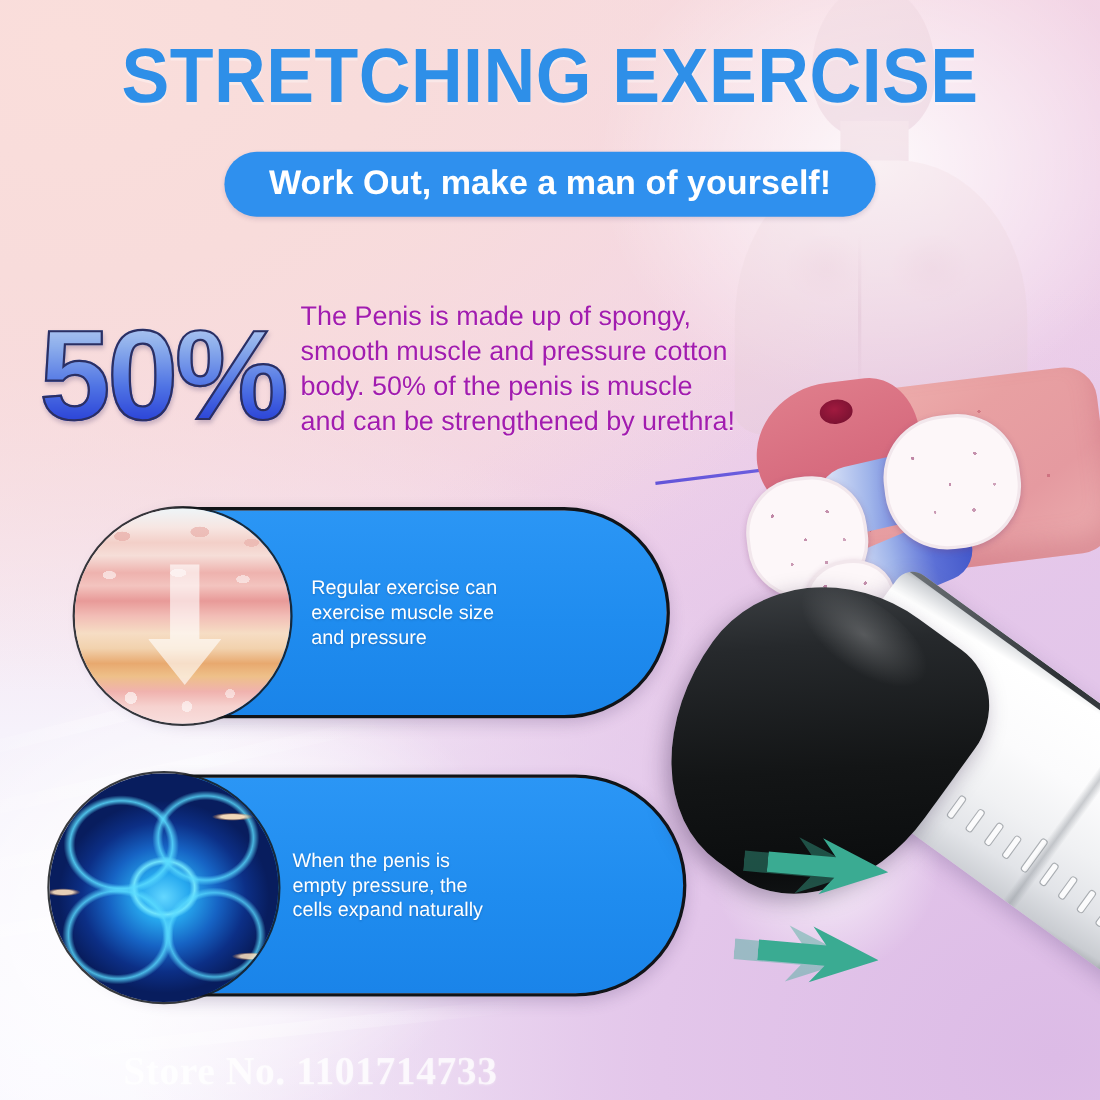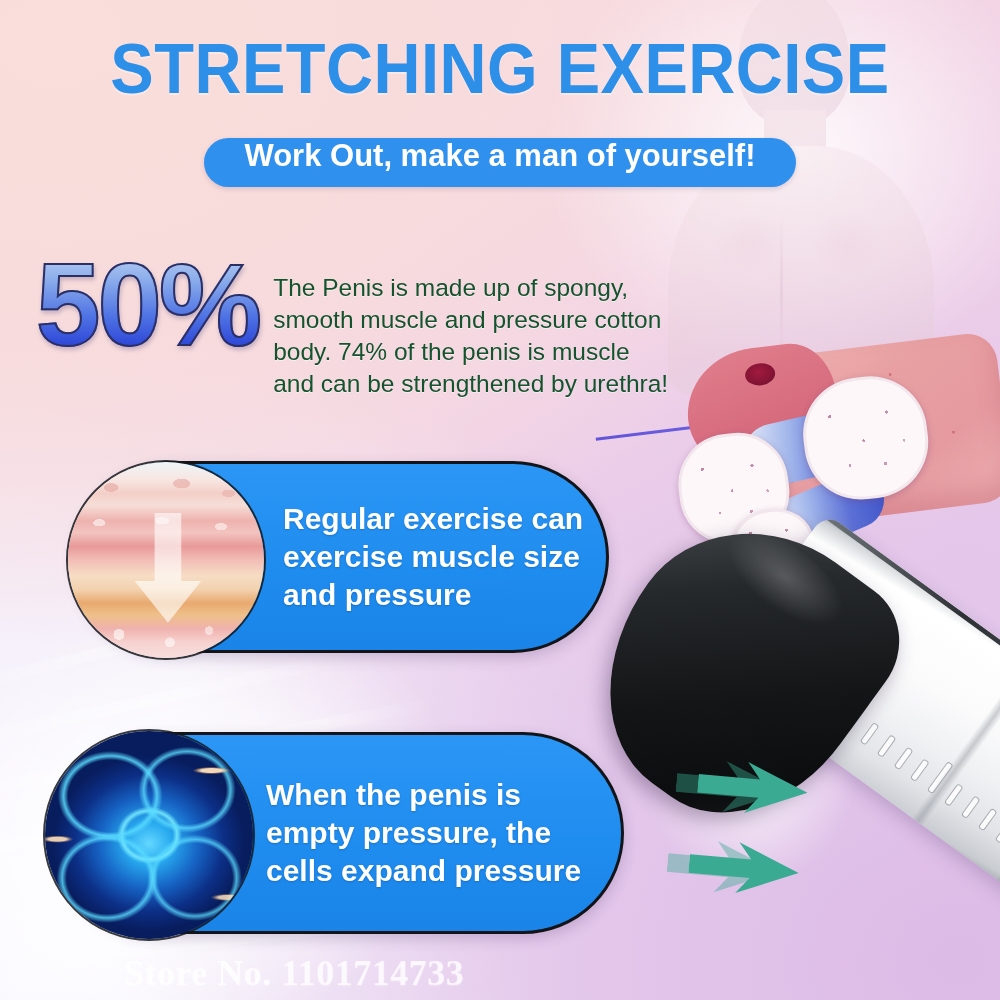--- a/index.html
+++ b/index.html
@@ -93,49 +93,49 @@
   
   .subtitle-wrap{
     position:absolute;left:0;right:0;top:138px;
     display:flex;justify-content:center;
   }
   .subtitle{
     background:#2f90ee;
     color:#ffffff;
     font-size:31px;
     font-weight:700;
-    padding:0 40px 13px;
+    padding:10px 40px 13px;
     border-radius:40px;
     white-space:nowrap;
     box-shadow:0 2px 5px rgba(60,40,90,.16);
   }
 
   
   .stat-row{
     position:absolute;left:36px;top:258px;width:740px;
-    display:flex;align-items:flex-start;gap:14px;
+    display:flex;align-items:flex-end;gap:14px;
   }
   .stat-number{
     font-size:116px;
     line-height:.92;
     font-weight:700;
     letter-spacing:-3px;
     background:linear-gradient(180deg,#b9cdf2 0%, #8fb0ec 24%, #4f73e4 60%, #2d46d8 88%, #4457dd 100%);
     -webkit-background-clip:text;background-clip:text;
     color:transparent;
     -webkit-text-stroke:2px #2b2f63;
     paint-order:stroke fill;
     filter:drop-shadow(1px 3px 2px rgba(80,60,110,.28));
     white-space:nowrap;
     transform:translateY(-6px);
   }
   .stat-text{
     font-size:24.5px;
     line-height:1.31;
-    color:#14532d;
+    color:#a21caf;
     font-weight:400;
     padding-top:14px;
     text-shadow:0 1px 0 rgba(255,255,255,.5);
   }
   .stat-text p{margin:0;}
 
   
   .anatomy{
     position:absolute;right:-6px;top:292px;width:330px;height:300px;
     transform:rotate(-7deg);
@@ -202,21 +202,21 @@
   
   .card{
     position:absolute;
     display:flex;align-items:center;
     background:linear-gradient(180deg,#2b96f5 0%, #1f8cef 55%, #1a84e9 100%);
     border:3px solid #111418;
     border-radius:200px;
     box-shadow:0 5px 14px rgba(70,45,100,.22);
   }
   #card-1{left:75px;top:461px;width:528px;height:186px;}
-  #card-2{left:58px;top:732px;width:560px;height:196px;}
+  #card-2{left:58px;top:704px;width:560px;height:196px;}
 
   .card-thumb{
     position:absolute;
     border-radius:50%;
     overflow:hidden;
     border:2px solid rgba(20,24,28,.85);
     flex:none;
   }
   #card-1 .card-thumb{left:-12px;top:-4px;width:196px;height:196px;}
   #card-2 .card-thumb{left:-18px;top:-6px;width:208px;height:208px;}
@@ -274,23 +274,23 @@
   .thumb-cell::after{
     content:"";position:absolute;inset:0;
     background:
       radial-gradient(26px 5px at 80% 19%, rgba(255,226,190,.95) 0 40%, rgba(255,170,90,.35) 60%, transparent 72%),
       radial-gradient(22px 5px at 6% 52%, rgba(255,226,190,.9) 0 40%, rgba(255,170,90,.3) 60%, transparent 72%),
       radial-gradient(24px 5px at 88% 80%, rgba(255,226,190,.85) 0 40%, rgba(255,170,90,.3) 60%, transparent 72%);
   }
 
   .card-text{
     color:#ffffff;
-    font-size:30px;
+    font-size:18px;
     line-height:1.26;
-    font-weight:700;
+    font-weight:400;
     text-shadow:0 1px 2px rgba(10,40,80,.25);
   }
   #card-1 .card-text{margin-left:205px;}
   #card-2 .card-text{margin-left:205px;}
   .card-text p{margin:0;}
 
   
   .device{
     position:absolute;left:640px;top:512px;width:470px;height:470px;
   }
@@ -351,21 +351,20 @@
 
   
   .watermark{
     position:absolute;left:112px;bottom:6px;
     font-family:"Liberation Serif", serif;
     font-size:36px;font-weight:700;
     color:rgba(255,255,255,.72);
     letter-spacing:.5px;
     text-shadow:0 1px 2px rgba(255,255,255,.35);
     white-space:nowrap;
-    margin-left:12px;
   }
 </style>
 </head>
 <body>
 
 <div id="poster">
 
   <div class="bg-base"></div>
   <div class="bg-topwash"></div>
   <div class="bg-whitewash"></div>
@@ -393,21 +392,21 @@
 
   <div class="subtitle-wrap">
     <div class="subtitle">Work Out, make a man of yourself!</div>
   </div>
 
   <div class="stat-row">
     <div class="stat-number">50%</div>
     <div class="stat-text">
       <p>The Penis is made up of spongy,</p>
       <p>smooth muscle and pressure cotton</p>
-      <p>body. 74% of the penis is muscle</p>
+      <p>body. 50% of the penis is muscle</p>
       <p>and can be strengthened by urethra!</p>
     </div>
   </div>
 
   <div class="anatomy">
     <div class="ana-leader"></div>
     <div class="ana-shaft"></div>
     <div class="ana-glans"></div>
     <div class="ana-dot"></div>
     <div class="ana-tube ana-tube-a"></div>
@@ -428,21 +427,21 @@
     </div>
   </div>
 
   <div class="card" id="card-2">
     <div class="card-thumb">
       <div class="thumb-cell"></div>
     </div>
     <div class="card-text">
       <p>When the penis is</p>
       <p>empty pressure, the</p>
-      <p>cells expand pressure</p>
+      <p>cells expand naturally</p>
     </div>
   </div>
 
   <div class="device">
     <div class="dev-glow"></div>
     <div class="dev-cylinder">
       <div class="ticks" id="ticks">
           <div class="tick" style="left: 3%; height: 34px;"></div>
           <div class="tick" style="left: 8.4%; height: 22px;"></div>
           <div class="tick" style="left: 13.8%; height: 22px;"></div>

